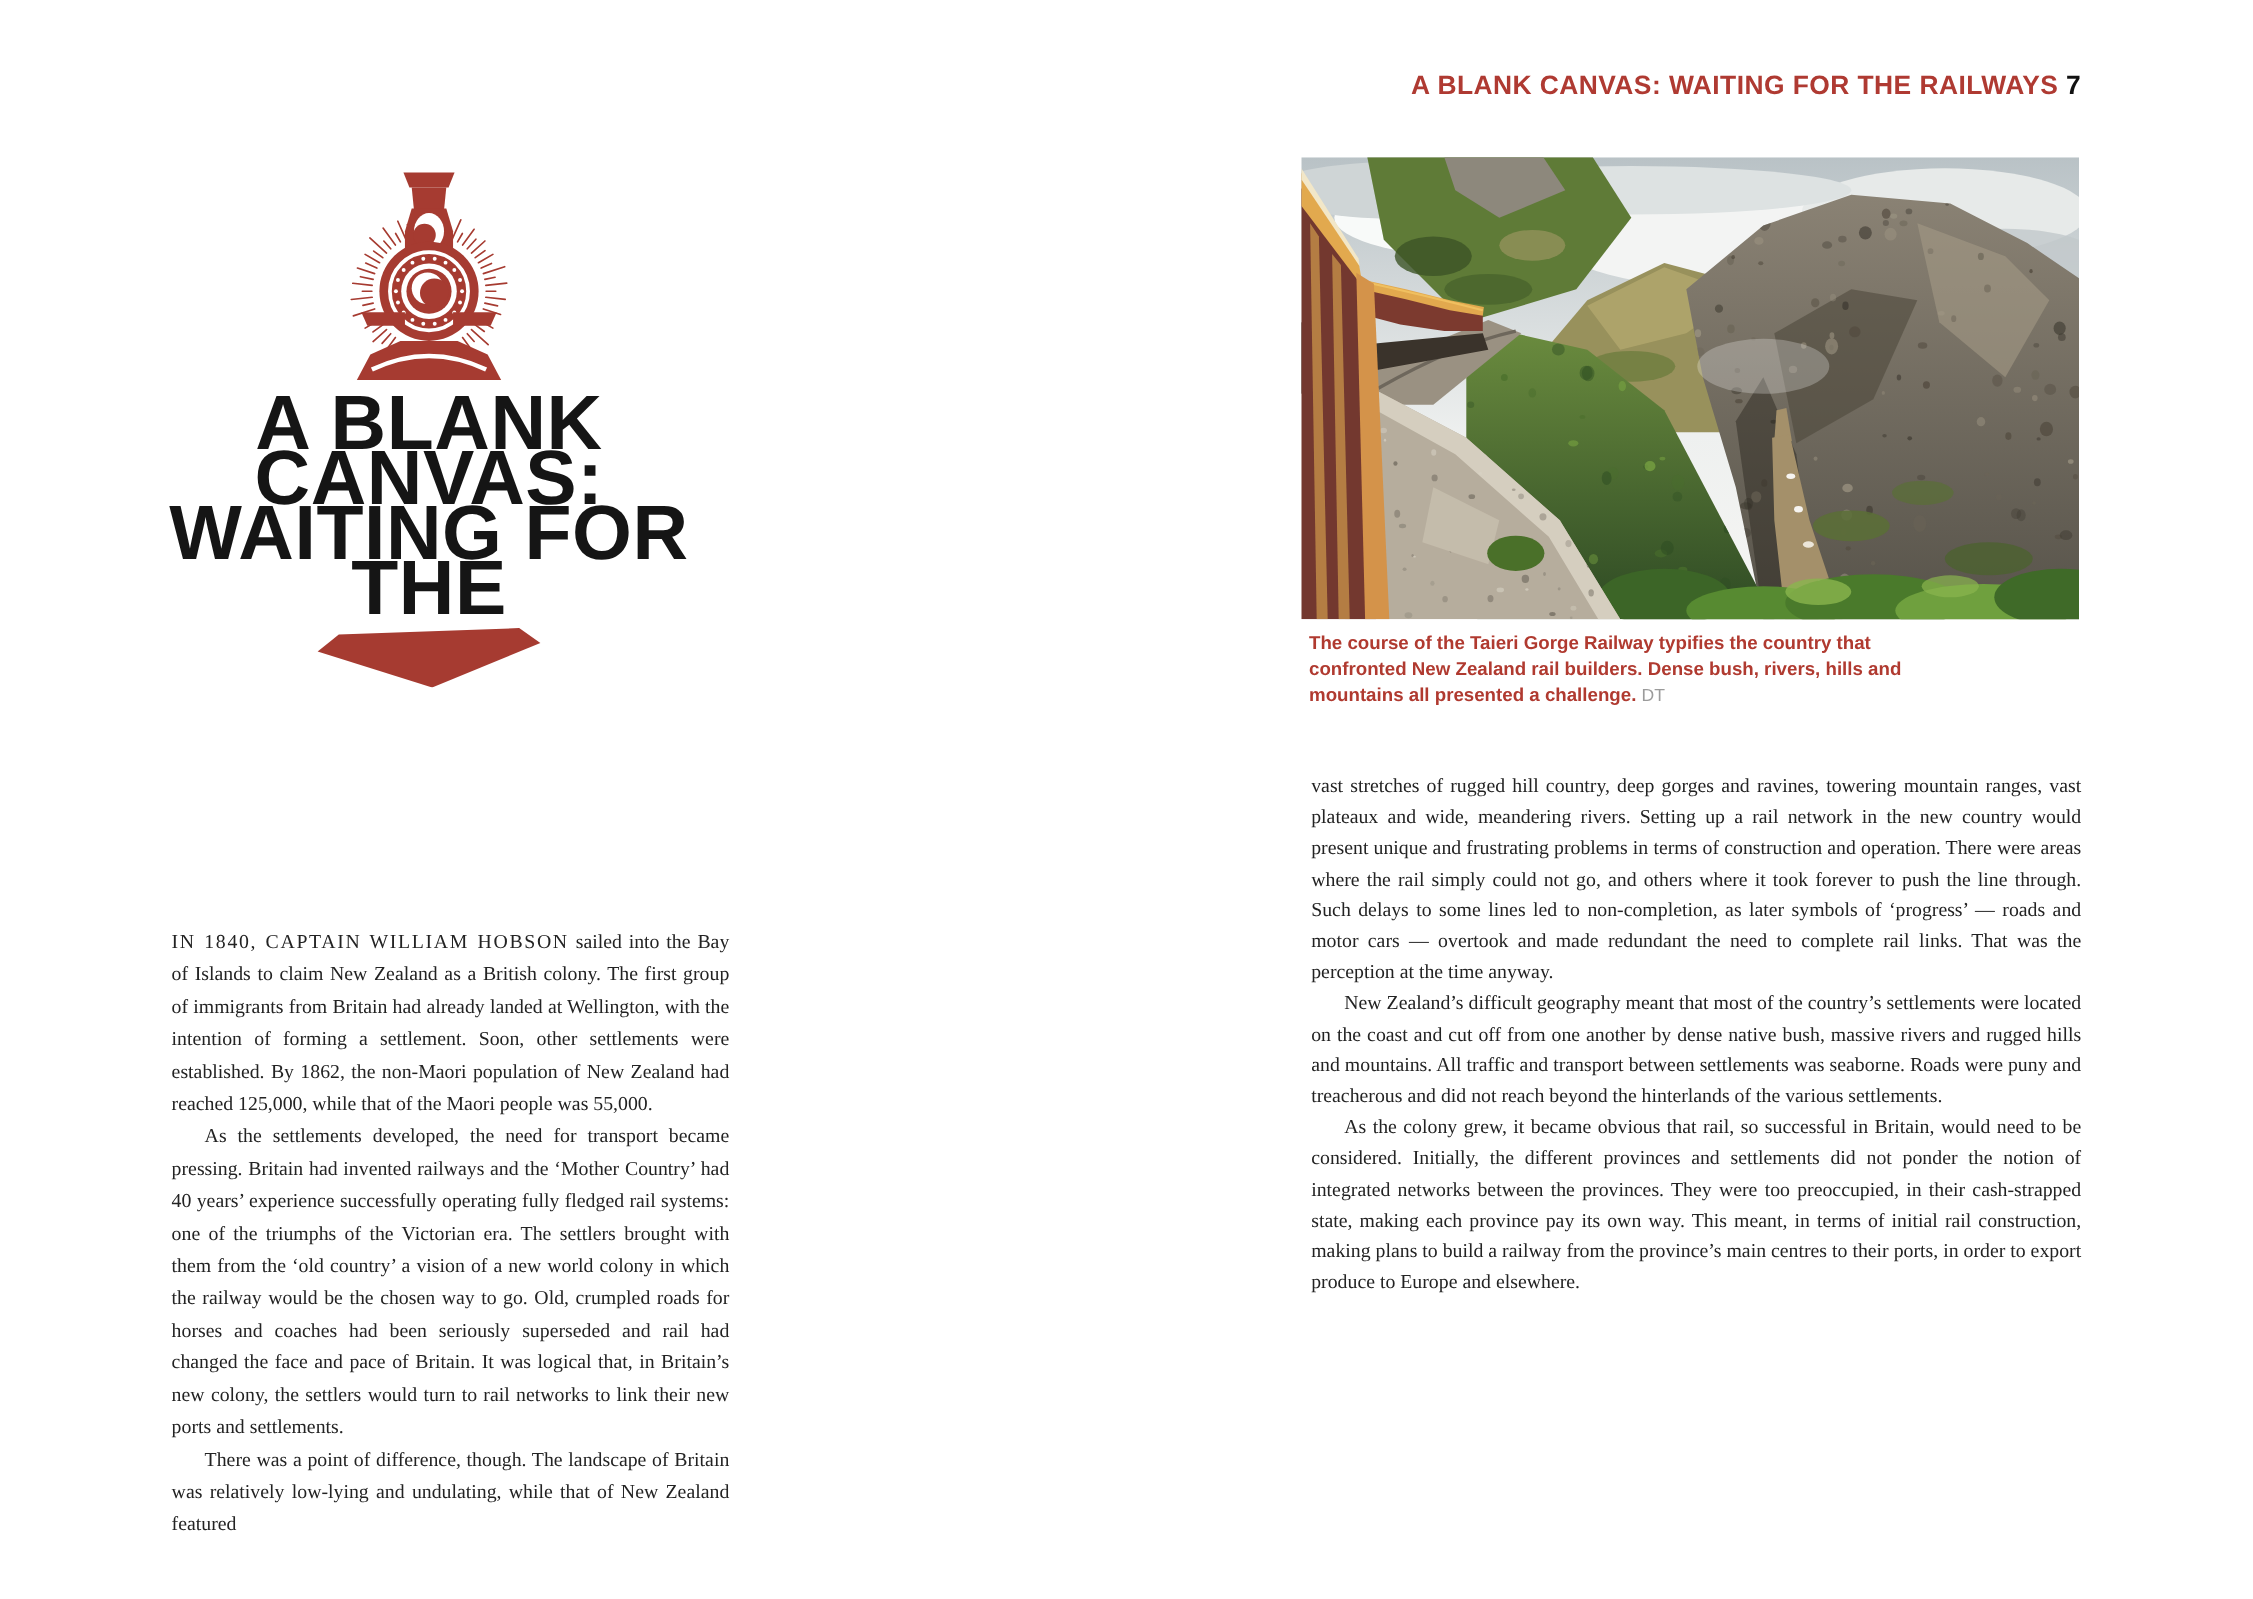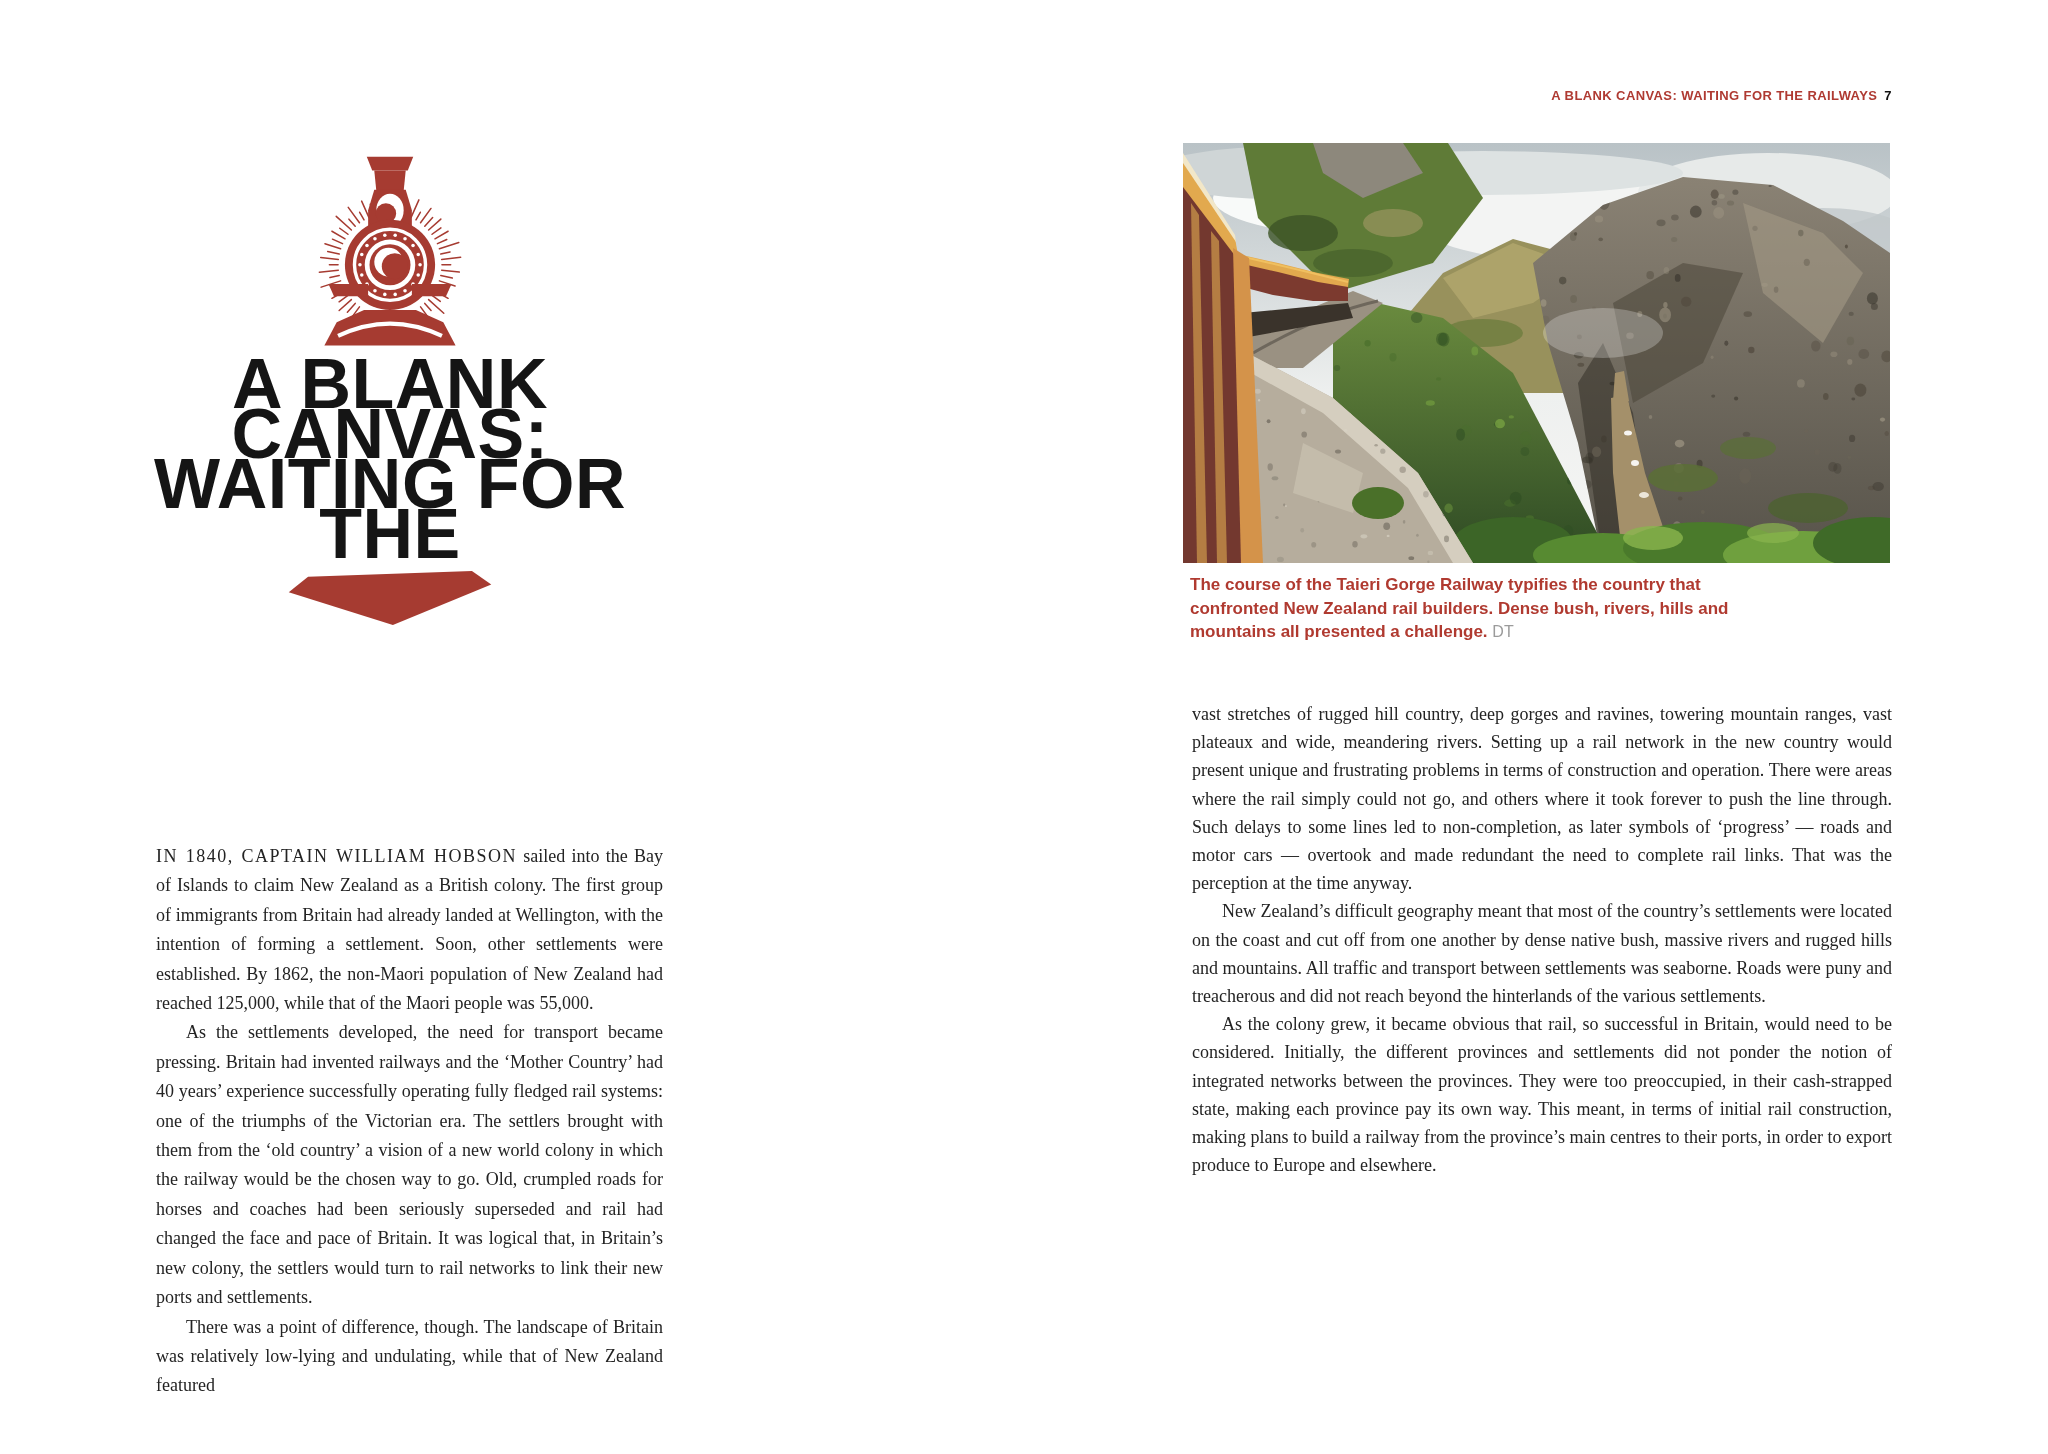--- a/index.html
+++ b/index.html
@@ -16,22 +16,22 @@
   .chapter-title span{display:block;}
   .divider{display:block;margin:12px auto 0;width:204px;height:54px;}
 
   .body-copy{font-size:18px;text-align:justify;color:var(--body-text,#232323);}
   .body-copy p{margin:0;}
   .indent{text-indent:30px;}
   .lead-in{letter-spacing:1.5px;}
   .left-copy{position:absolute;left:156px;top:842px;width:507px;line-height:29.4px;}
 
   
-  .running-head{position:absolute;top:88px;right:156px;font-family:"Liberation Sans",sans-serif;
-                font-weight:bold;font-size:13px;letter-spacing:.4px;white-space:nowrap;}
+  .running-head{position:absolute;top:64px;right:156px;font-family:"Liberation Sans",sans-serif;
+                font-weight:bold;font-size:24px;letter-spacing:.4px;white-space:nowrap;}
   .rh-title{color:var(--header-red,#AF3A32);}
   .rh-page{color:#111111;margin-left:7px;}
 
   .photo{position:absolute;left:1183px;top:143px;width:707px;height:420px;margin:0;}
   .photo svg{display:block;width:100%;height:100%;}
 
   .caption{position:absolute;left:1190px;top:573px;width:545px;margin:0;
            font-family:"Liberation Sans",sans-serif;font-weight:bold;font-size:17px;
            line-height:23.5px;color:var(--caption-red,#B03A30);}
   .cap-credit{color:var(--credit-gray,#9B9B9B);font-weight:normal;font-size:16px;}

